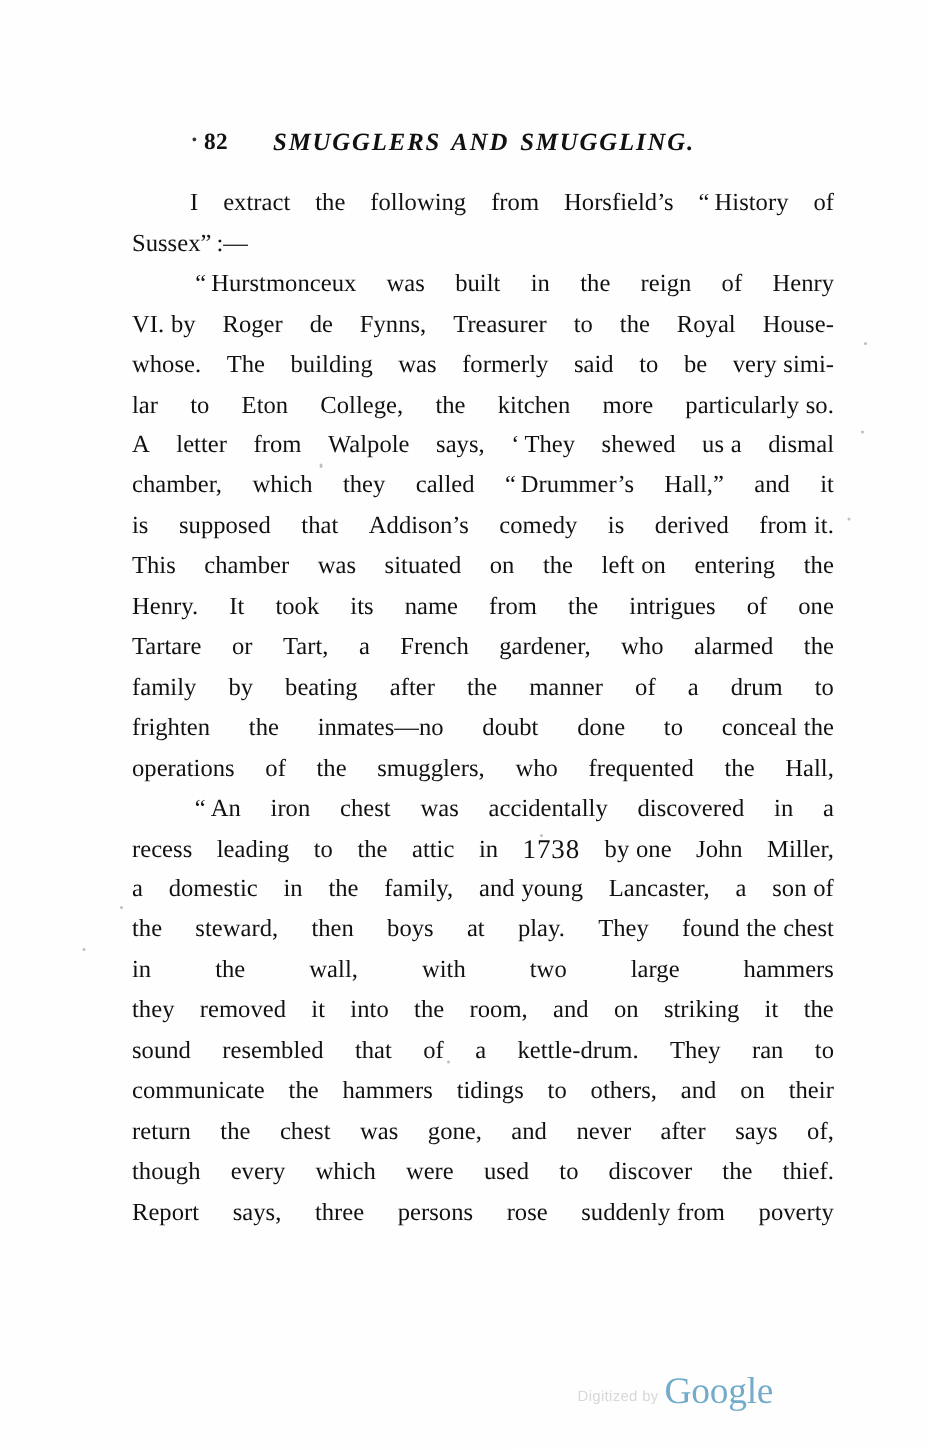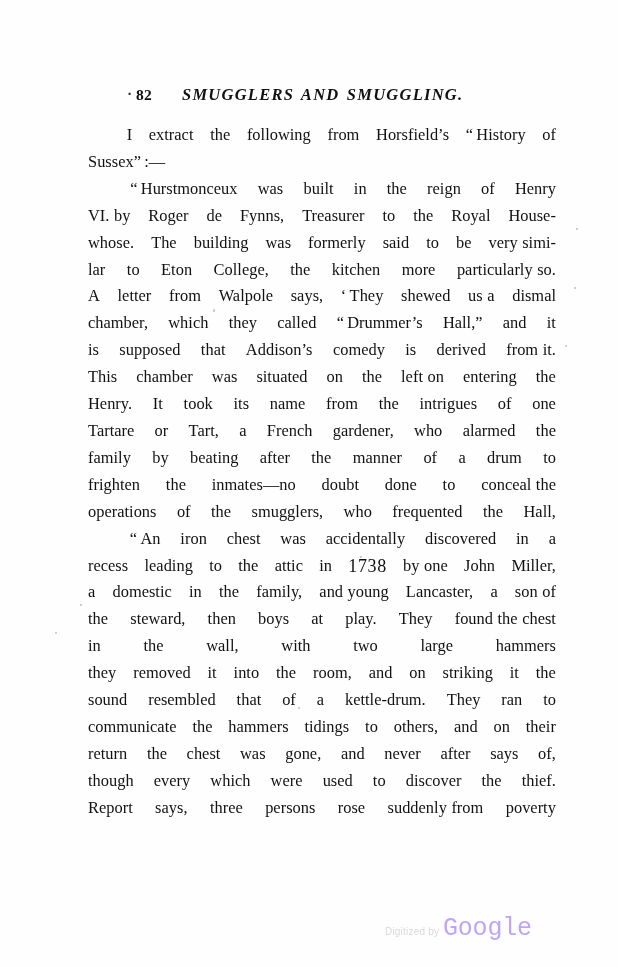--- a/index.html
+++ b/index.html
@@ -119,23 +119,23 @@
     font-family: "Liberation Sans", "DejaVu Sans", sans-serif;
     font-size: 10px;
     color: #b9b9b9;
     letter-spacing: 0.2px;
     white-space: nowrap;
   }
   #wm-google {
     position: absolute;
     left: 58px;
     top: 0px;
-    font-family: Liberation Mono, monospace;
+    font-family: Liberation Serif, serif;
     font-size: 25px;
-    color: #8b5cf6;
+    color: #0369a1;
     letter-spacing: -0.2px;
     white-space: nowrap;
   }
 
   
   .speckle {
     position: absolute;
     background: #8a8a8a;
     border-radius: 50%;
     pointer-events: none;

